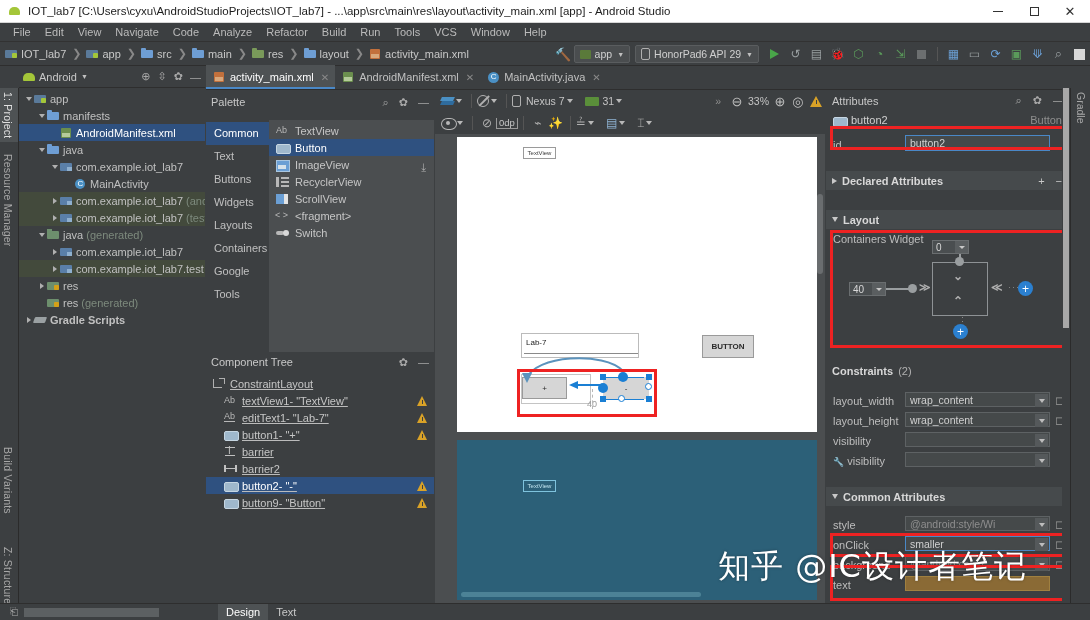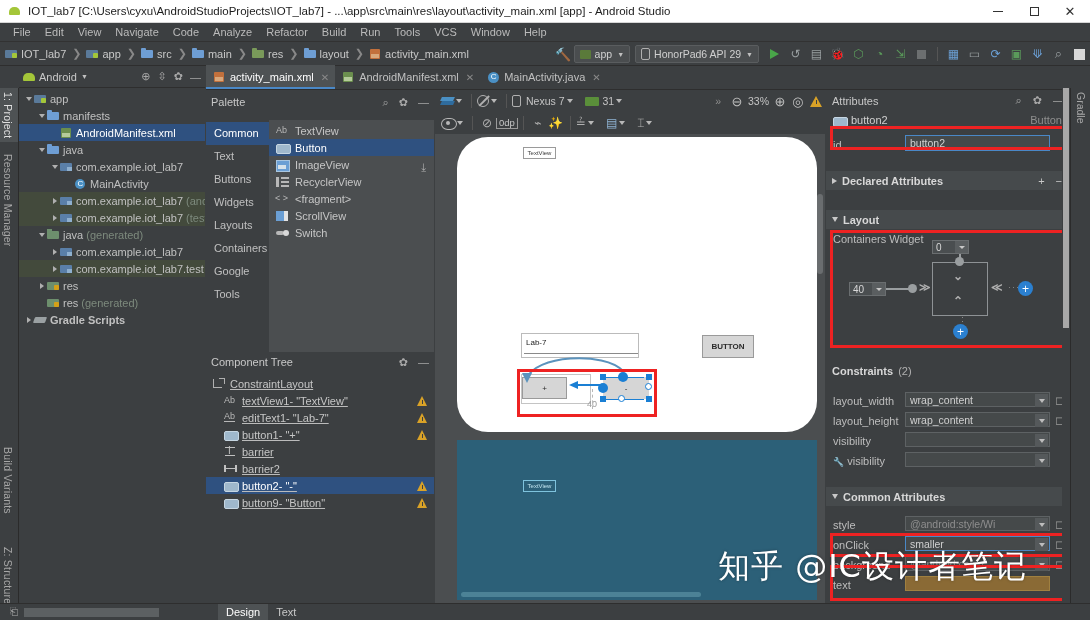--- a/index.html
+++ b/index.html
@@ -244,21 +244,21 @@
   .eye-ico::before{content:"";position:absolute;left:0;top:0;width:14px;height:10px;border:1.5px solid #b8b8b8;border-radius:50% / 60%;}
   .eye-ico::after{content:"";position:absolute;left:5px;top:3px;width:4px;height:4px;border-radius:50%;background:#b8b8b8;}
   .dp-chip{border:1px solid #9a9a9a;border-top:none;padding:0 2px;font-size:9.5px;color:#c8c8c8;height:11px;line-height:10px;}
 
   
   .canvas-wrap {
     position:absolute; left:435px; top:134px; width:390px; height:470px;
     background:#4b4e50; overflow:hidden;
   }
   .device-white {
-    position:absolute; left:22px; top:3px; width:360px; height:295px; background:#ffffff;border-radius:31px;
+    position:absolute; left:22px; top:3px; width:360px; height:295px; background:#ffffff;
   }
   .dv-textview {
     position:absolute; left:66px; top:10px; width:33px; height:12px;
     border:1px solid #9a9a9a; font-size:6px; color:#3c3c3c;
     display:flex; align-items:center; justify-content:center; background:#fff;
   }
   .dv-edittext {
     position:absolute; left:64px; top:196px; width:118px; height:25px;
     border:1px solid #bbbbbb; background:#fff;
   }
@@ -697,26 +697,26 @@
       </div>
       <div class="pal-item">
         <span class="pal-ico pi-img"></span>
         <span>ImageView</span>
       </div>
       <div class="pal-item">
         <span class="pal-ico pi-rv"></span>
         <span>RecyclerView</span>
       </div>
       <div class="pal-item">
+        <span class="pal-ico pi-sv"></span>
+        <span>ScrollView</span>
+      </div>
+      <div class="pal-item">
         <span class="pal-ico pi-frag"></span>
         <span>&lt;fragment&gt;</span>
-      </div>
-      <div class="pal-item">
-        <span class="pal-ico pi-sv"></span>
-        <span>ScrollView</span>
       </div>
       <div class="pal-item">
         <span class="pal-ico pi-sw"></span>
         <span>Switch</span>
       </div>
       <span class="pal-dl">⤓</span>
     </div>
   </div>
 
   <div class="ct-hdr">

